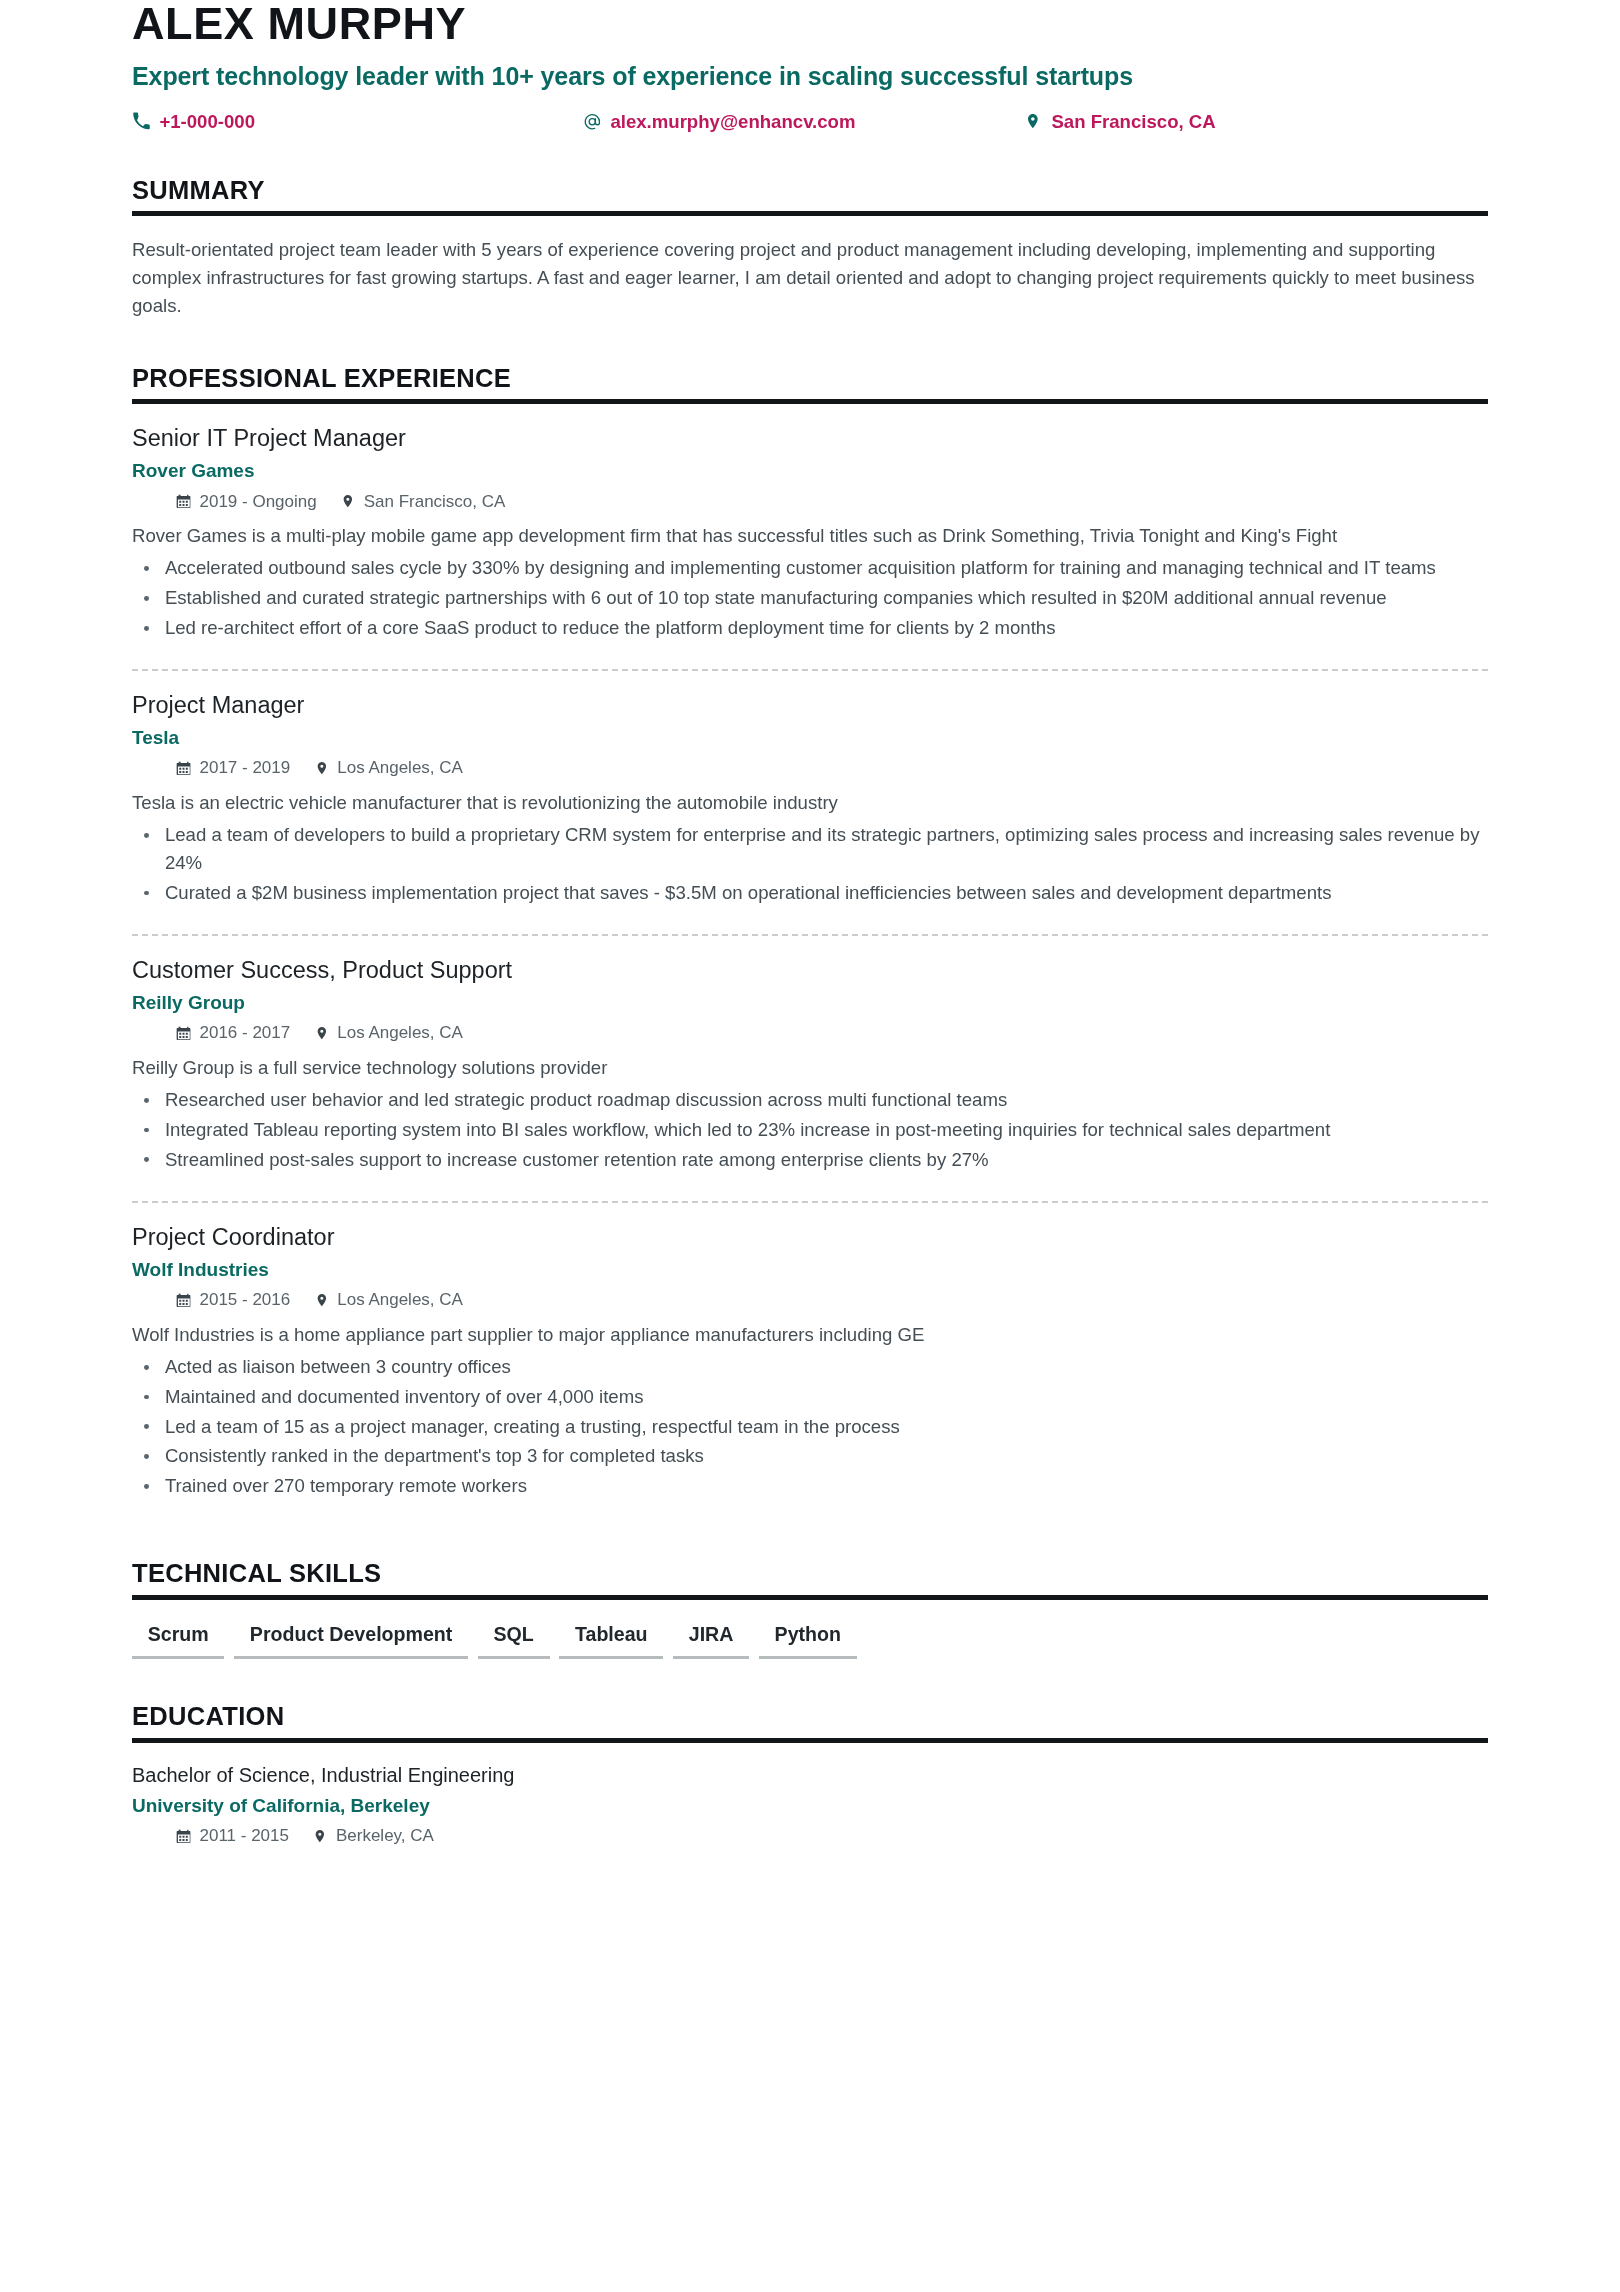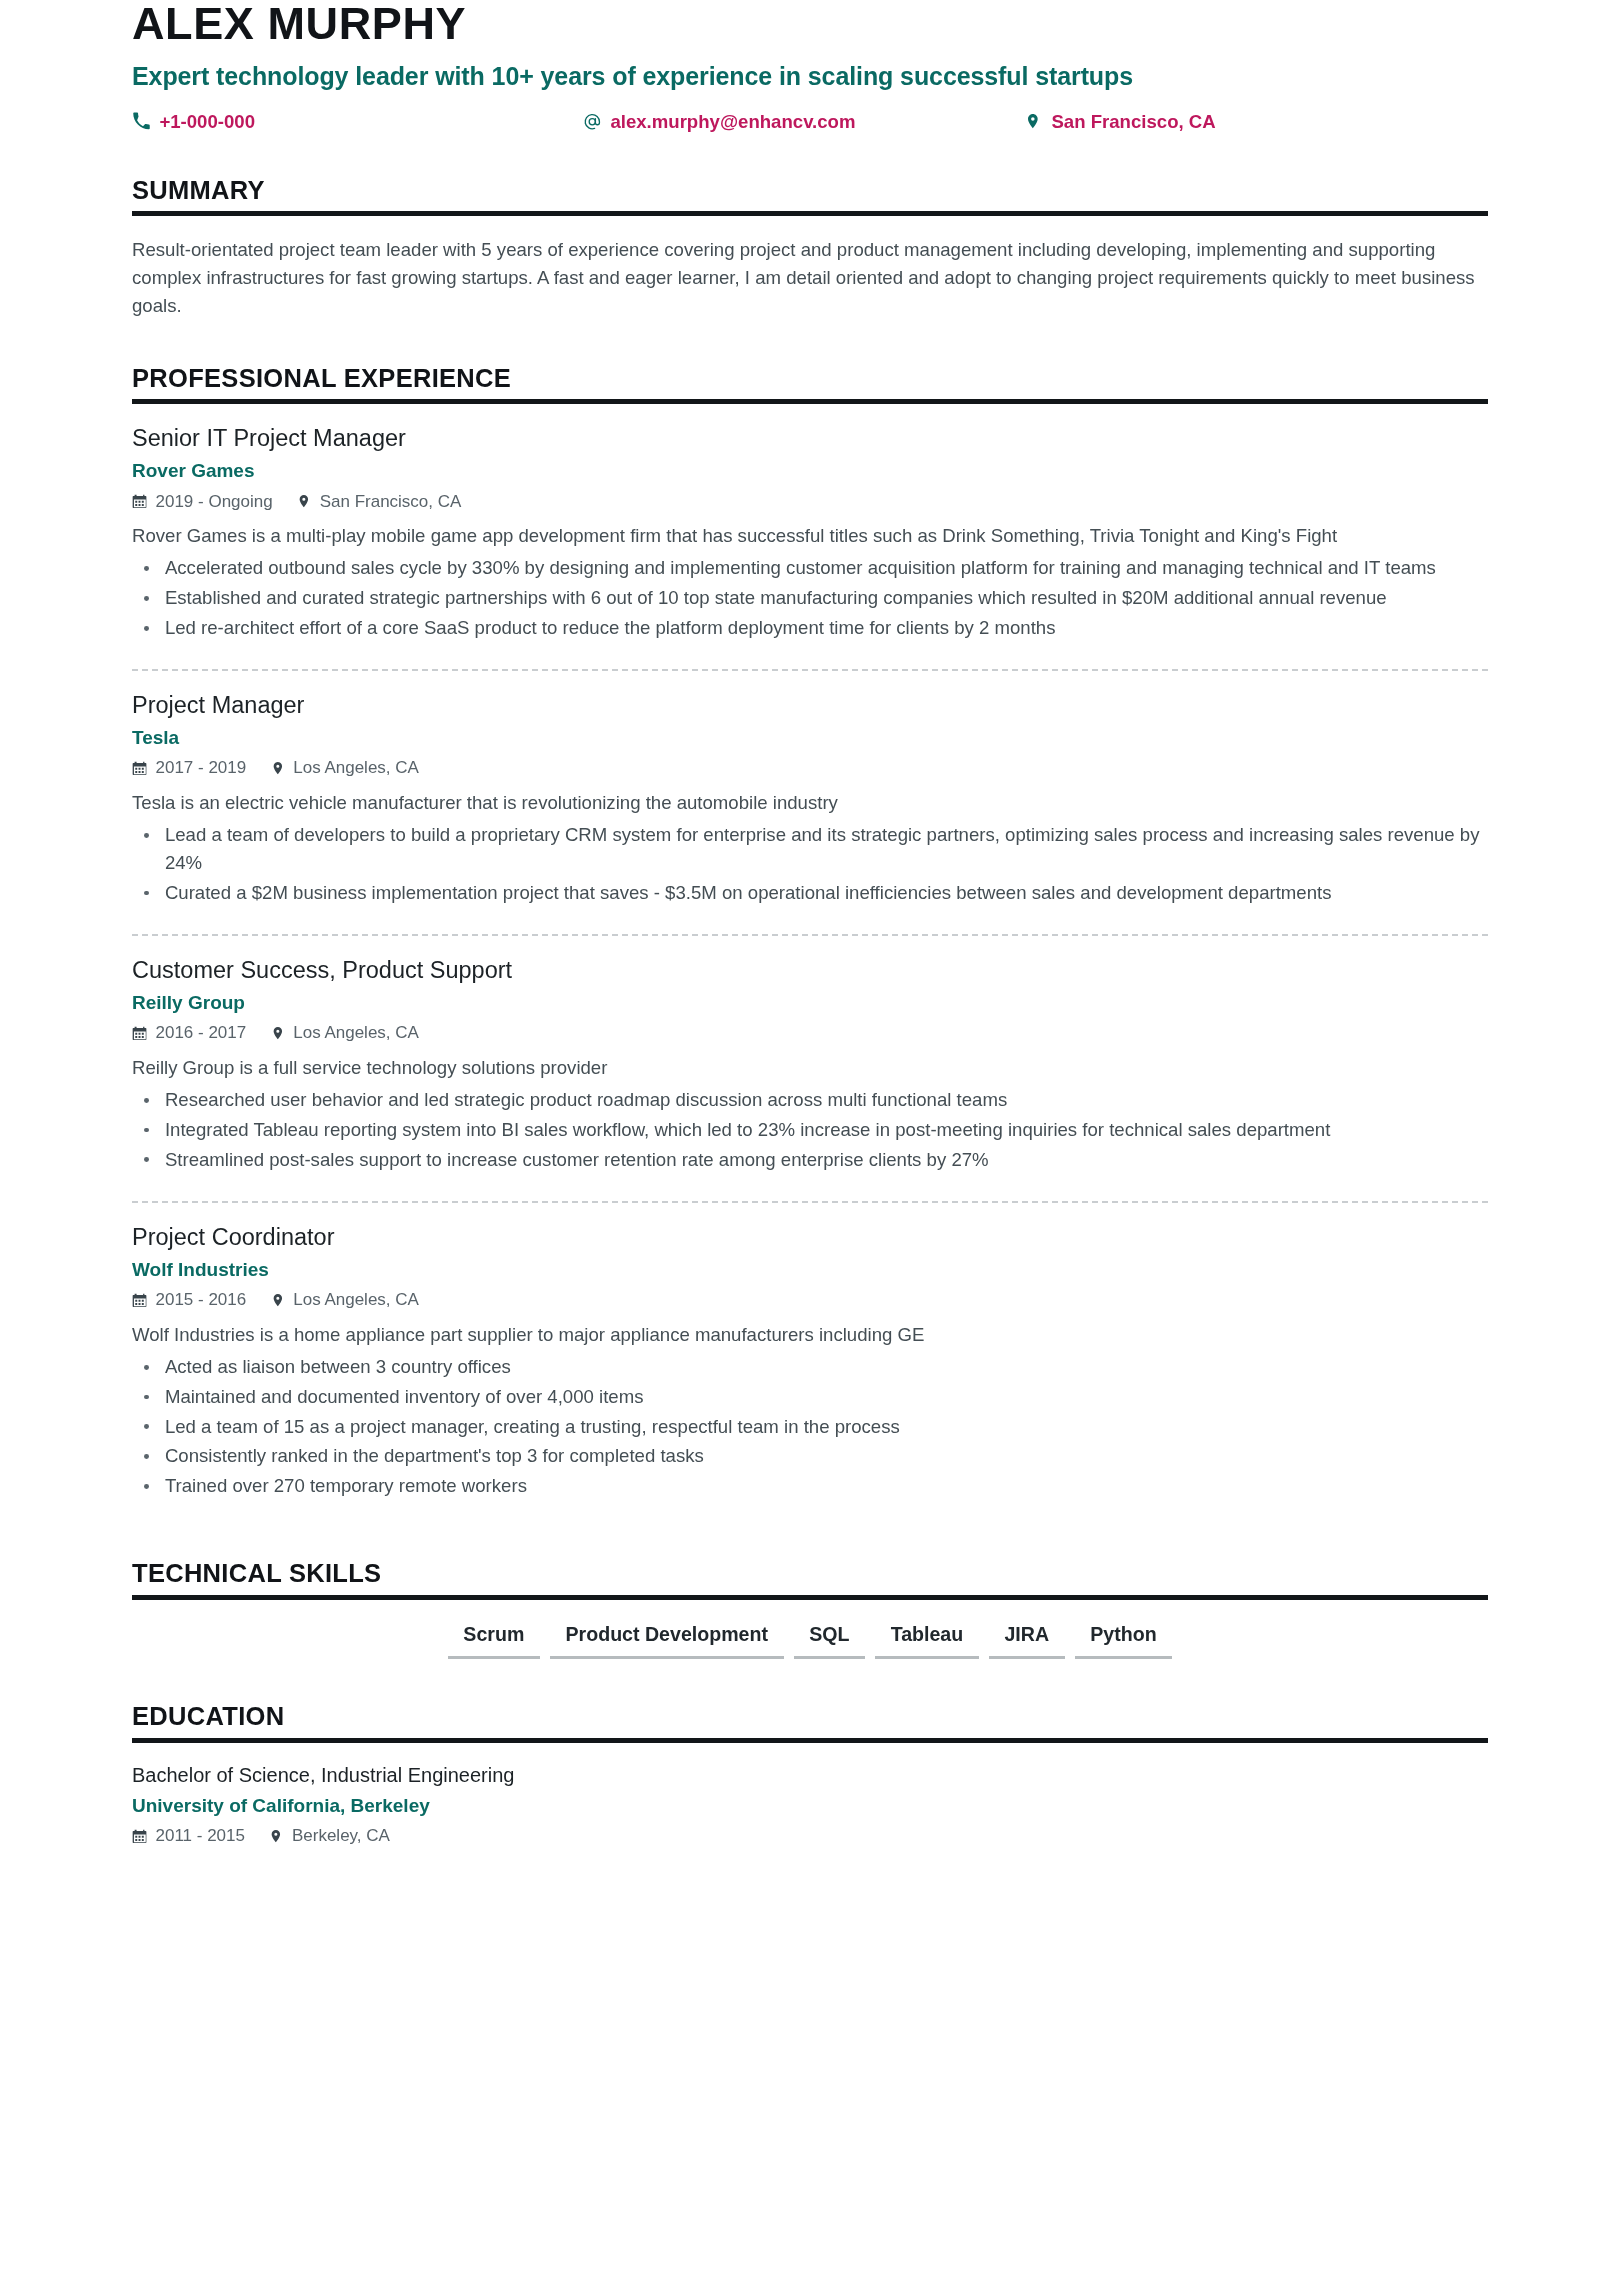--- a/index.html
+++ b/index.html
@@ -110,20 +110,21 @@
     margin: 0 0 8.8px 0;
     line-height: 1.2;
   }
   .meta-row {
     display: flex;
     align-items: center;
     gap: 23.5px;
     font-size: 17px;
     color: #59636a;
     margin-bottom: 10.8px;
+    margin-left: 44px;
   }
   .meta-item {
     display: flex;
     align-items: center;
     gap: 7.8px;
     white-space: nowrap;
   }
   .meta-icon {
     display: inline-flex;
     align-items: center;
@@ -162,21 +163,20 @@
     border-radius: 50%;
     background: #5a646b;
   }
 
   
   .skills-row {
     display: flex;
     flex-wrap: wrap;
     gap: 0 9.8px;
     margin-top: 6px;
-    justify-content: center;
   }
   .skill {
     font-size: 19.6px;
     font-weight: bold;
     color: #21282d;
     padding: 3.9px 15.7px 9.8px 15.7px;
     border-bottom: 3.9px solid #b6bbbe;
     line-height: 1.2;
   }
 

